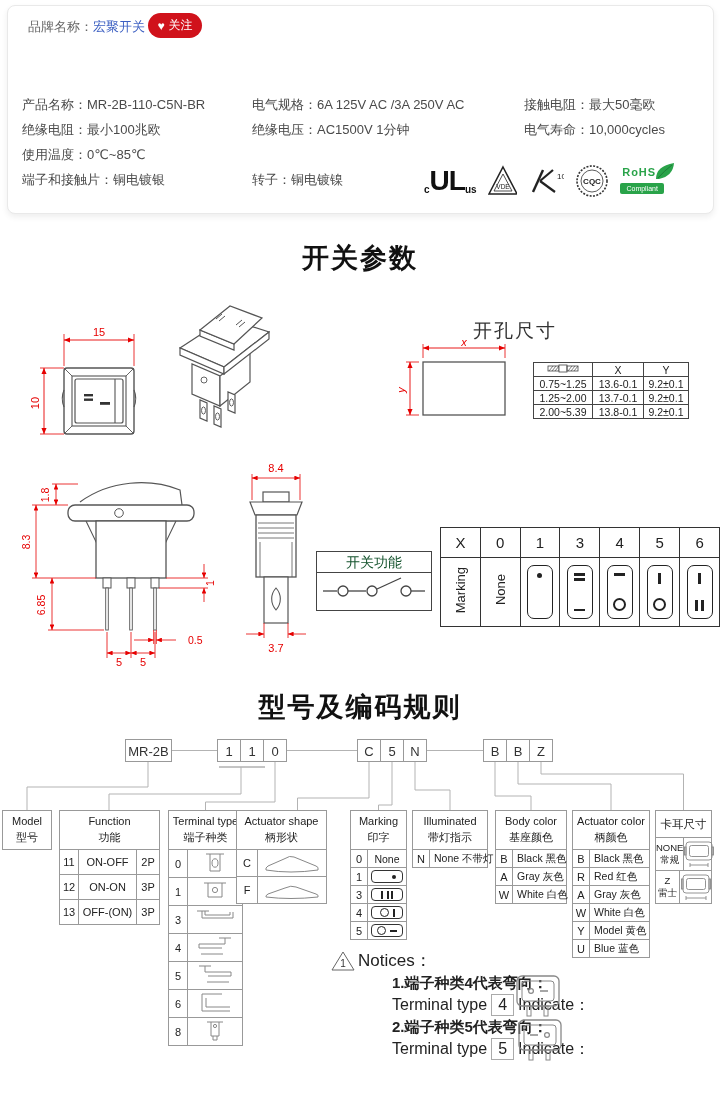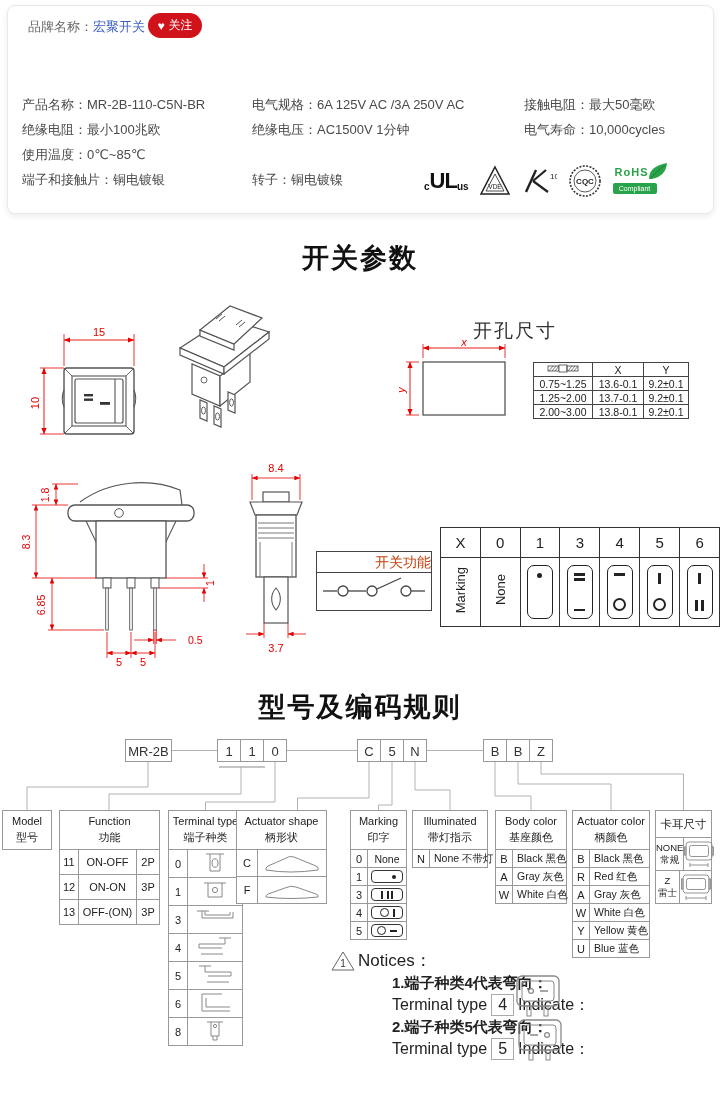--- a/index.html
+++ b/index.html
@@ -14,36 +14,36 @@
   .followbtn{position:absolute;left:148px;top:13px;width:54px;height:25px;border-radius:13px;
              background:#d0121b;color:#fff;font-size:12px;display:flex;align-items:center;
              justify-content:center;gap:4px;}
   .calligraphy{position:absolute;left:26px;top:50px;font-family:"DejaVu Serif","Liberation Serif",serif;
                font-style:italic;font-weight:bold;font-size:24px;letter-spacing:9px;color:#111;}
   .spec{position:absolute;font-size:13px;color:#4a4a4a;white-space:nowrap;}
   
   .certrow{position:absolute;left:424px;top:162px;width:250px;height:38px;display:flex;
            align-items:center;gap:11px;}
   .ulmark{display:flex;align-items:flex-end;color:#111;font-weight:bold;line-height:1;}
-  .ulmark .sm{font-size:10px;} .ulmark .big{font-size:22px;letter-spacing:-1px;}
+  .ulmark .sm{font-size:10px;} .ulmark .big{font-size:28px;letter-spacing:-1px;}
   .rohs{position:relative;width:54px;height:32px;}
   .rohs .t{position:absolute;left:2px;top:1px;font-size:11px;font-weight:bold;color:#29a349;letter-spacing:1px;}
   .rohs .bar{position:absolute;left:0;bottom:3px;width:44px;height:11px;background:#29a349;border-radius:2px;
              color:#fff;font-size:7px;text-align:center;line-height:11px;}
   
   .h1{position:absolute;width:100%;text-align:center;font-size:27px;font-weight:700;color:#111;
       letter-spacing:2px;}
   .cutlabel{position:absolute;left:430px;top:318px;width:170px;text-align:center;
             font-family:"DejaVu Serif","Liberation Serif",serif;font-size:19px;color:#333;letter-spacing:2px;}
   
   table.eng{border-collapse:collapse;background:#fff;}
   table.eng td{border:1px solid #444;text-align:center;font-size:10.5px;color:#222;padding:0 2px;height:13px;line-height:12px;white-space:nowrap;}
   
   .funcbox{position:absolute;left:316px;top:551px;width:114px;height:58px;border:1.5px solid #444;background:#fff;}
-  .funcbox .t{height:20px;line-height:20px;text-align:right;font-size:14px;color:#c2410c;
+  .funcbox .t{height:20px;line-height:20px;text-align:center;font-size:14px;color:#14532d;
               font-family:"DejaVu Serif","Liberation Serif",serif;border-bottom:1.2px solid #444;}
   
   table.xmark{border-collapse:collapse;position:absolute;left:440px;top:527px;background:#fff;}
   table.xmark td{border:1.6px solid #333;text-align:center;vertical-align:middle;color:#222;}
   td.x1{width:37px;height:27px;font-size:15px;}
   td.x2{height:66px;}
   .vert{writing-mode:vertical-rl;transform:rotate(180deg);font-size:13px;display:inline-block;line-height:1;}
   .mkbox{width:26px;height:54px;margin:4px auto;border:1.7px solid #222;border-radius:7px;
          display:flex;flex-direction:column;align-items:center;justify-content:space-between;padding:7px 0;box-sizing:border-box;}
   .mkbox.g1{justify-content:flex-start;}
@@ -219,21 +219,21 @@
       <td>0.75~1.25</td>
       <td>13.6-0.1</td>
       <td>9.2±0.1</td>
     </tr>
     <tr>
       <td>1.25~2.00</td>
       <td>13.7-0.1</td>
       <td>9.2±0.1</td>
     </tr>
     <tr>
-      <td>2.00~3.00</td>
+      <td>2.00~5.39</td>
       <td>13.8-0.1</td>
       <td>9.2±0.1</td>
     </tr>
   </tbody>
     </table>
 
   <svg class="abs" style="left:22px;top:460px" width="240" height="210" viewBox="0 0 240 210">
     <defs>
         <marker id="arrS" markerWidth="8" markerHeight="6" refX="7" refY="3" orient="auto-start-reverse">
           <path d="M0,0 L7,3 L0,6 Z" fill="#e60000"></path>
@@ -656,21 +656,21 @@
     <div class="crow" style="height:19px">
       <span class="ccode" style="flex-basis:16px">A</span>
       <span class="cleft">Gray 灰色</span>
     </div>
     <div class="crow" style="height:19px">
       <span class="ccode" style="flex-basis:16px">W</span>
       <span class="cleft">White 白色</span>
     </div>
     <div class="crow" style="height:19px">
       <span class="ccode" style="flex-basis:16px">Y</span>
-      <span class="cleft">Yellow 黄色</span>
+      <span class="cleft">Model 黄色</span>
     </div>
     <div class="crow" style="height:19px">
       <span class="ccode" style="flex-basis:16px">U</span>
       <span class="cleft">Blue 蓝色</span>
     </div>
   </div>
 
   <div class="ctable" style="left:655px;width:57px">
     <div class="chead" style="height:28px">
       <span style="font-size:11.5px">卡耳尺寸</span>

